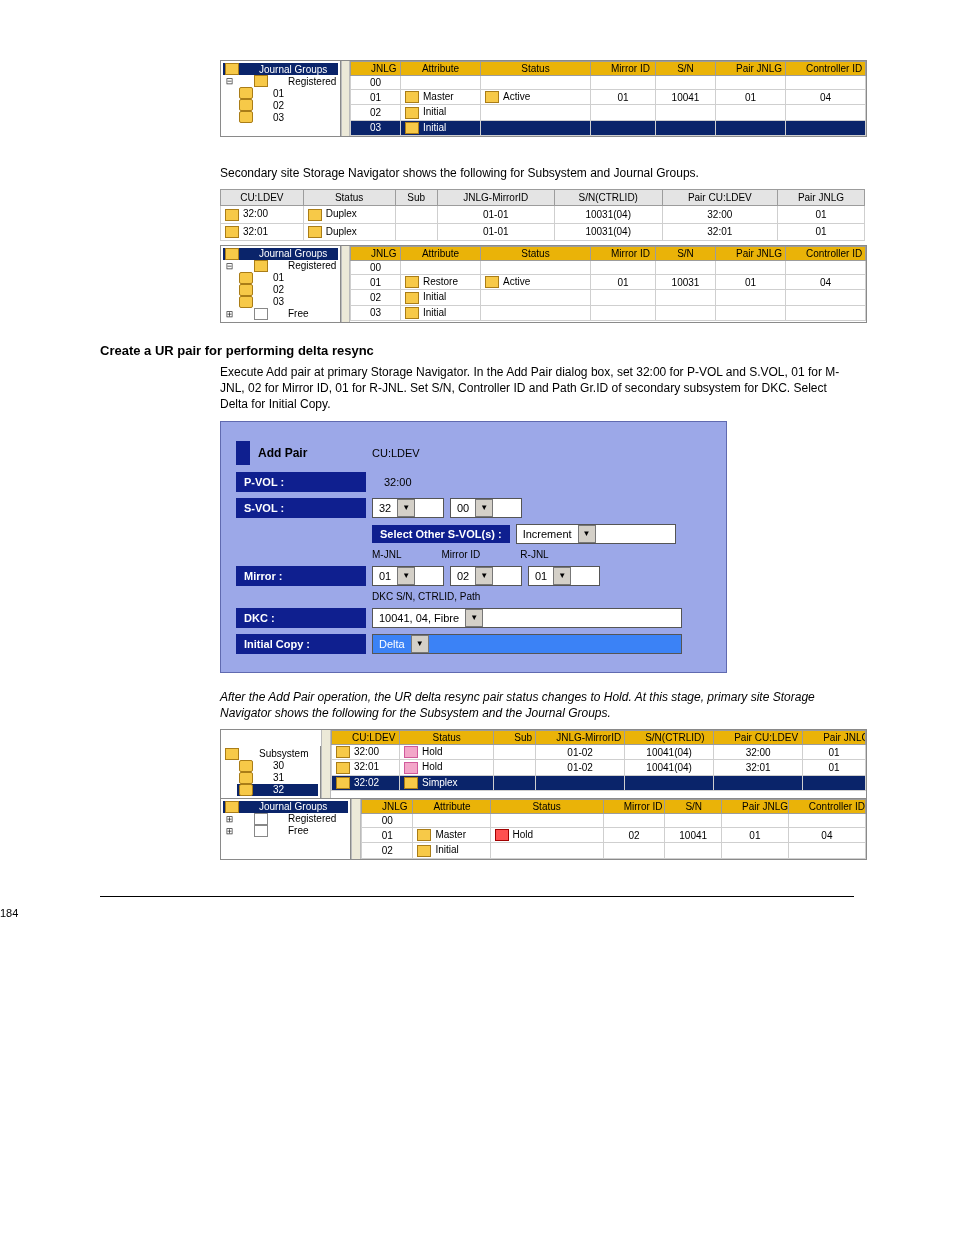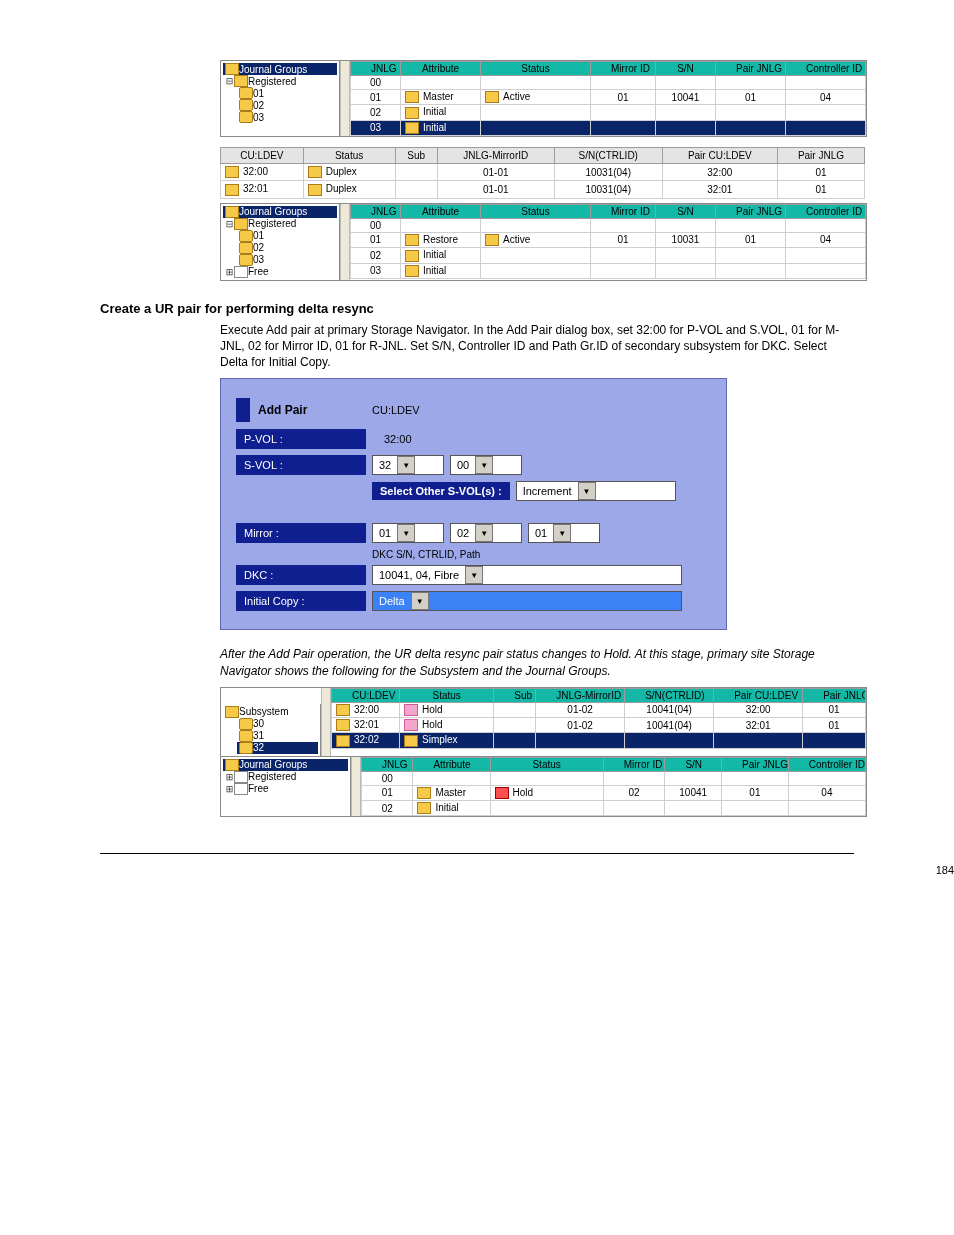--- a/index.html
+++ b/index.html
@@ -32,34 +32,34 @@
     width: 125px;
     min-height: 50px;
     border-right: 1px solid #8a8a8a;
     background: #fff;
     padding: 2px;
     box-sizing: border-box;
   }
   .tree-row {
     display: flex;
     align-items: center;
-    gap: 0;
+    gap: 20px;
     padding: 0 2px;
     font-size: 10px;
     white-space: nowrap;
   }
   .tree-row.root { background: #0a246a; color:#fff; }
   .twisty { width:9px; text-align:center; font-size:9px; color:#333;}
   .icon-folder { width:12px; height:10px; background:#f7c948; border:1px solid #aa7d17; }
   .icon-leaf { width:12px; height:10px; background:#f7c948; border:1px solid #aa7d17; border-radius:2px;}
   .tree-children { margin-left: 14px;}
   .grid-pane { flex:1; background:#fff; }
   .grid { border-collapse: collapse; width:100%; table-layout: fixed;}
   .grid th {
-    background:#14b8a6;
+    background:#eab308;
     border:1px solid #9c9c9c;
     font-size:10px;
     font-weight:normal;
     padding:1px 20px;
     white-space:nowrap;
     overflow:hidden;
   }
   .grid td {
     border:1px solid #cfcfcf;
     font-size:10px;
@@ -104,21 +104,21 @@
     background:#9ca8e8;
     border:1px solid #606ab0;
     padding:15px;
     font-size:11px;
   }
   .addpair-row { display:flex; align-items:center; min-height:26px; }
   .addpair-label {
     width:130px;
     background:#0f1f8f;
     color:#fff;
-    font-weight:normal;
+    font-weight:bold;
     padding:4px 8px;
     box-sizing:border-box;
     font-size:11px;
   }
   .addpair-cell { flex:1; padding:2px 6px; display:flex; align-items:center; gap:6px; flex-wrap:wrap;}
   .addpair-header-row { display:flex; align-items:center; }
   .addpair-header-tag {
     width:130px;
     display:flex;
     align-items:center;
@@ -158,21 +158,21 @@
   .combo {
     margin-left:220px;
     width:645px;
     border:1px solid #8a8a8a;
     display:flex;
     flex-direction:column;
   }
   .combo .top { display:flex; }
   .combo .bot { display:flex; border-top:1px solid #8a8a8a;}
   .sep-line { border-top:1px solid #000; margin:36px 100px 10px 100px;}
-  .page-num { text-align:right; font-size:11px; }
+  .page-num { text-align:left; font-size:11px; }
   
   .vsplit { width:8px; background:#ece9d8; border-left:1px solid #bbb; border-right:1px solid #bbb;}
 
   .heading14 { font-size:13px; font-weight:bold; margin:20px 0 6px 100px;}
 </style>
 </head>
 <body>
 
 <div class="page">
 
@@ -261,20 +261,21 @@
               <td></td>
               <td></td>
               <td></td>
               <td></td>
             </tr>
           </tbody>
       </table>
     </div>
   </div>
 
+  <div class="body-text" style="margin-top:28px">Secondary site Storage Navigator shows the following for Subsystem and Journal Groups.</div>
 
   <table class="pair-table">
     <thead>
         <tr id="pair1-head">
           <th>CU:LDEV</th>
           <th>Status</th>
           <th>Sub</th>
           <th>JNLG-MirrorID</th>
           <th>S/N(CTRLID)</th>
           <th>Pair CU:LDEV</th>
@@ -434,20 +435,25 @@
       <div class="addpair-cell">
         <div class="inner-blue-bar">Select Other S-VOL(s) :</div>
         <div class="select-box" style="width:150px;">
             <span>Increment</span>
             <span class="arrow">▼</span>
           </div>
       </div>
     </div>
     <div class="addpair-row" style="min-height:16px;">
       <div class="addpair-label" style="background:transparent;"></div>
+      <div class="addpair-cell" style="gap:40px;">
+        <span class="small-label">M-JNL</span>
+        <span class="small-label">Mirror ID</span>
+        <span class="small-label">R-JNL</span>
+      </div>
     </div>
     <div class="addpair-row">
       <div class="addpair-label">Mirror :</div>
       <div class="addpair-cell">
         <div class="select-box" style="width:62px;">
             <span>01</span>
             <span class="arrow">▼</span>
           </div>
         <div class="select-box" style="width:62px;">
             <span>02</span>

